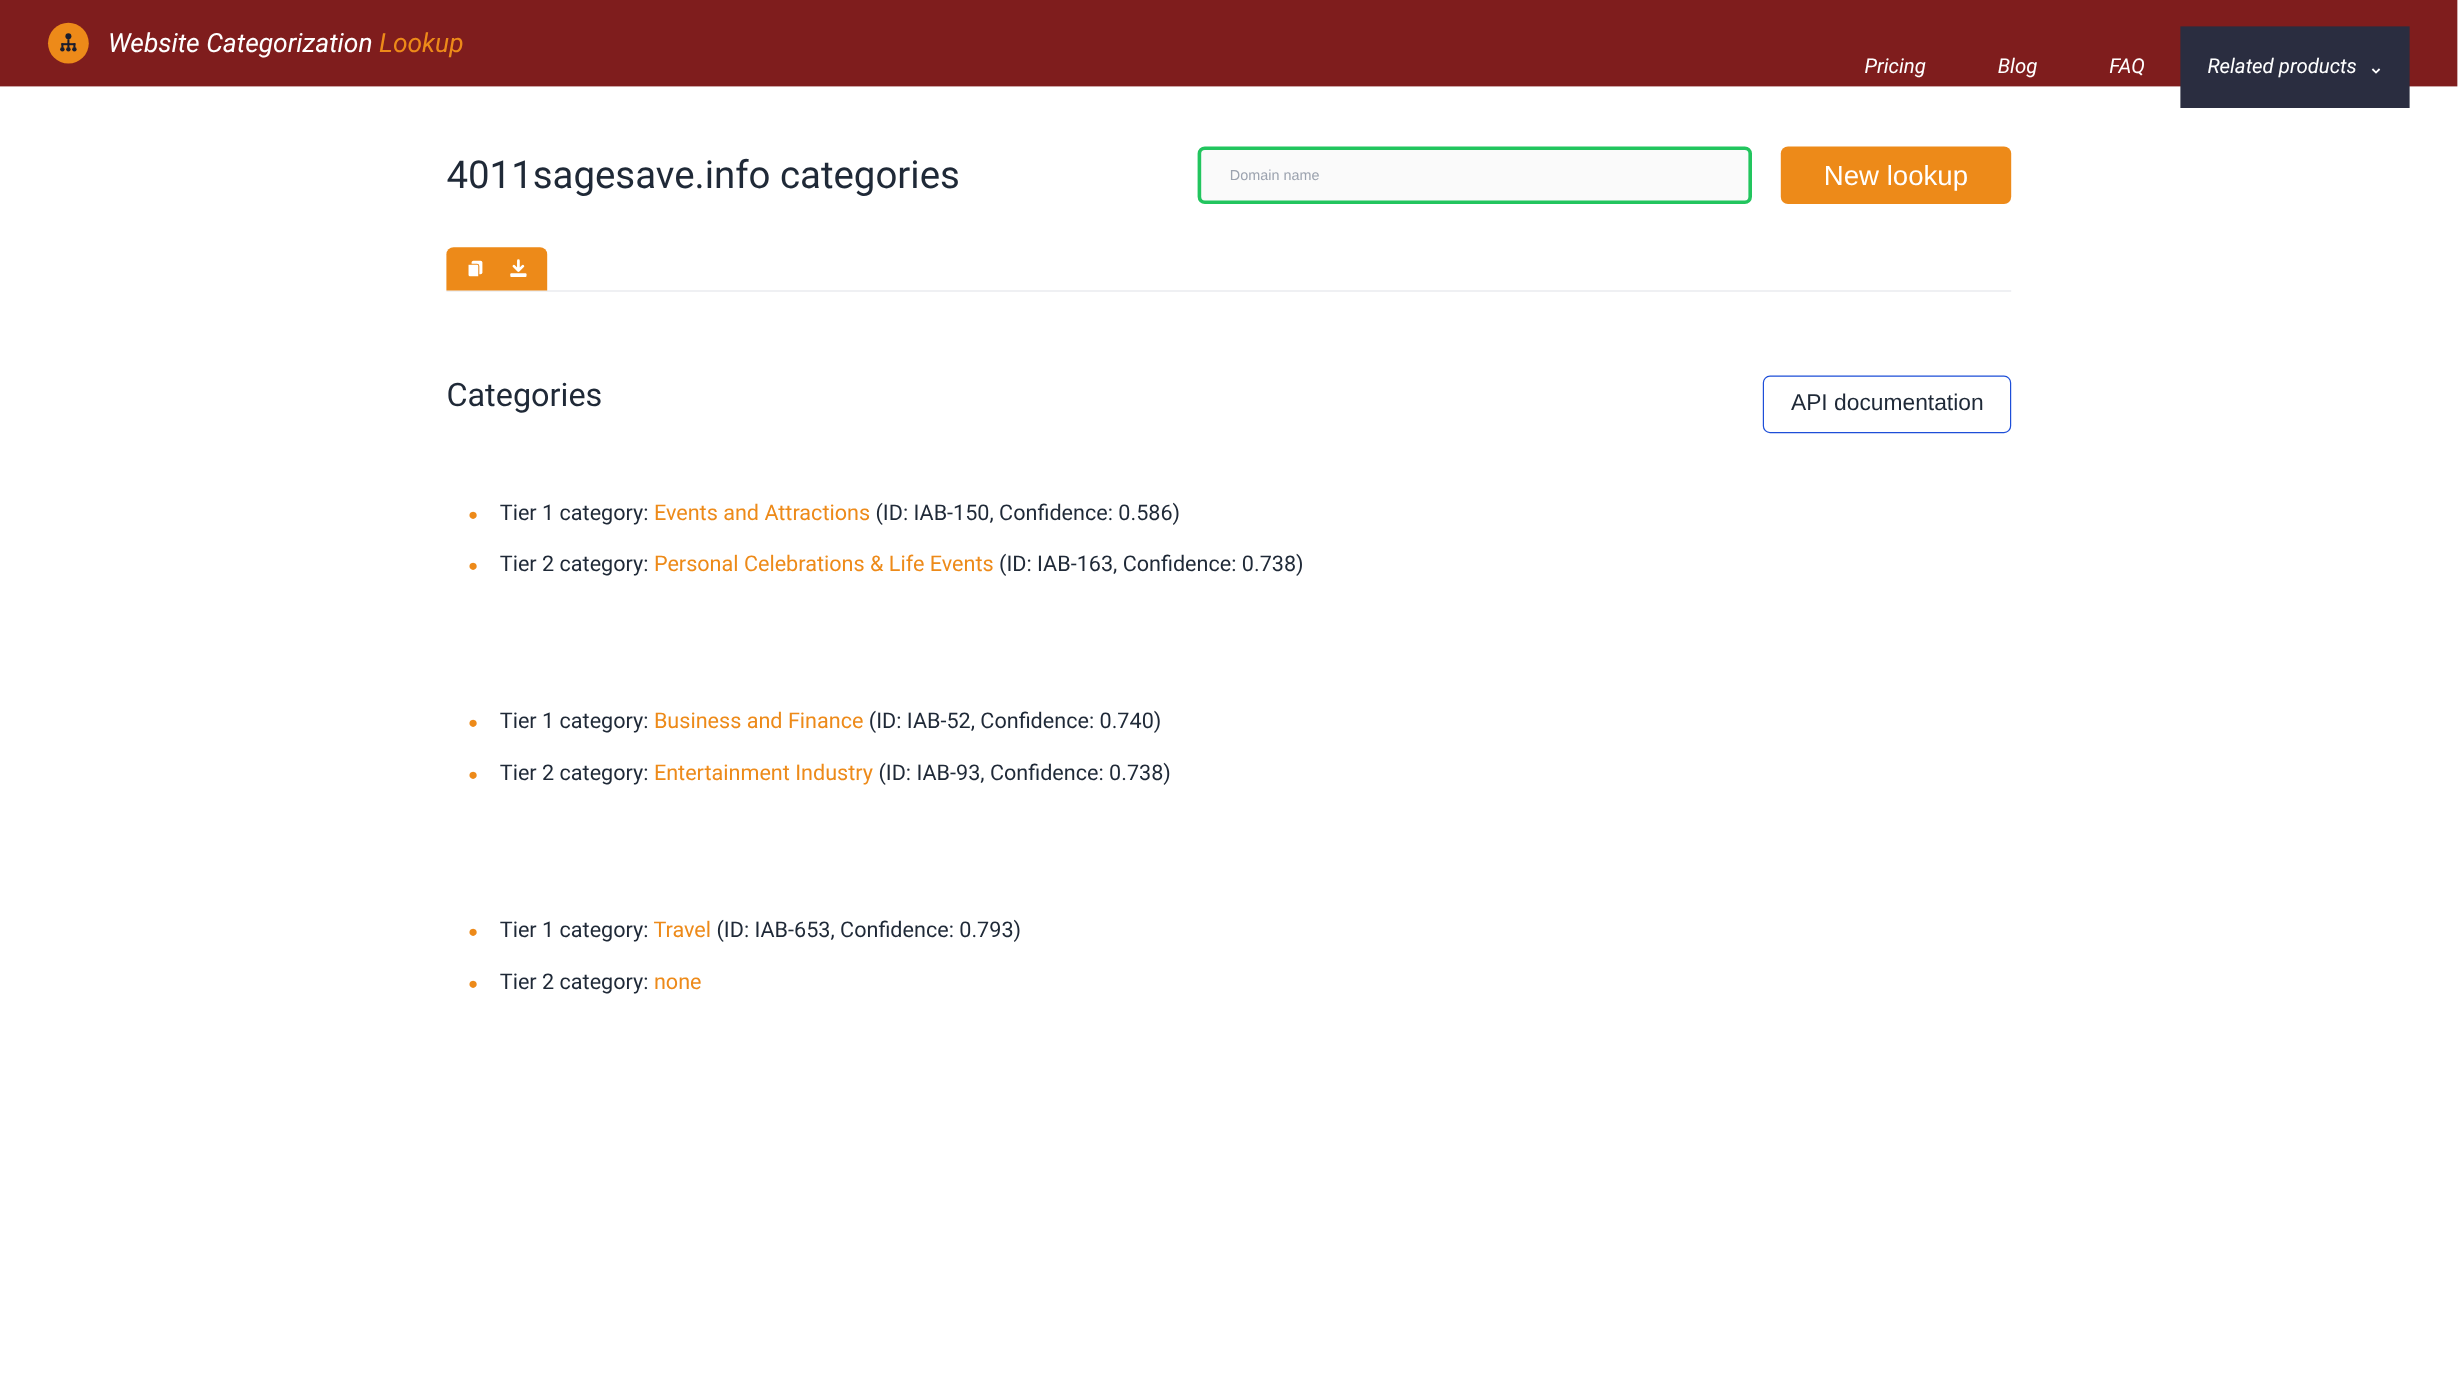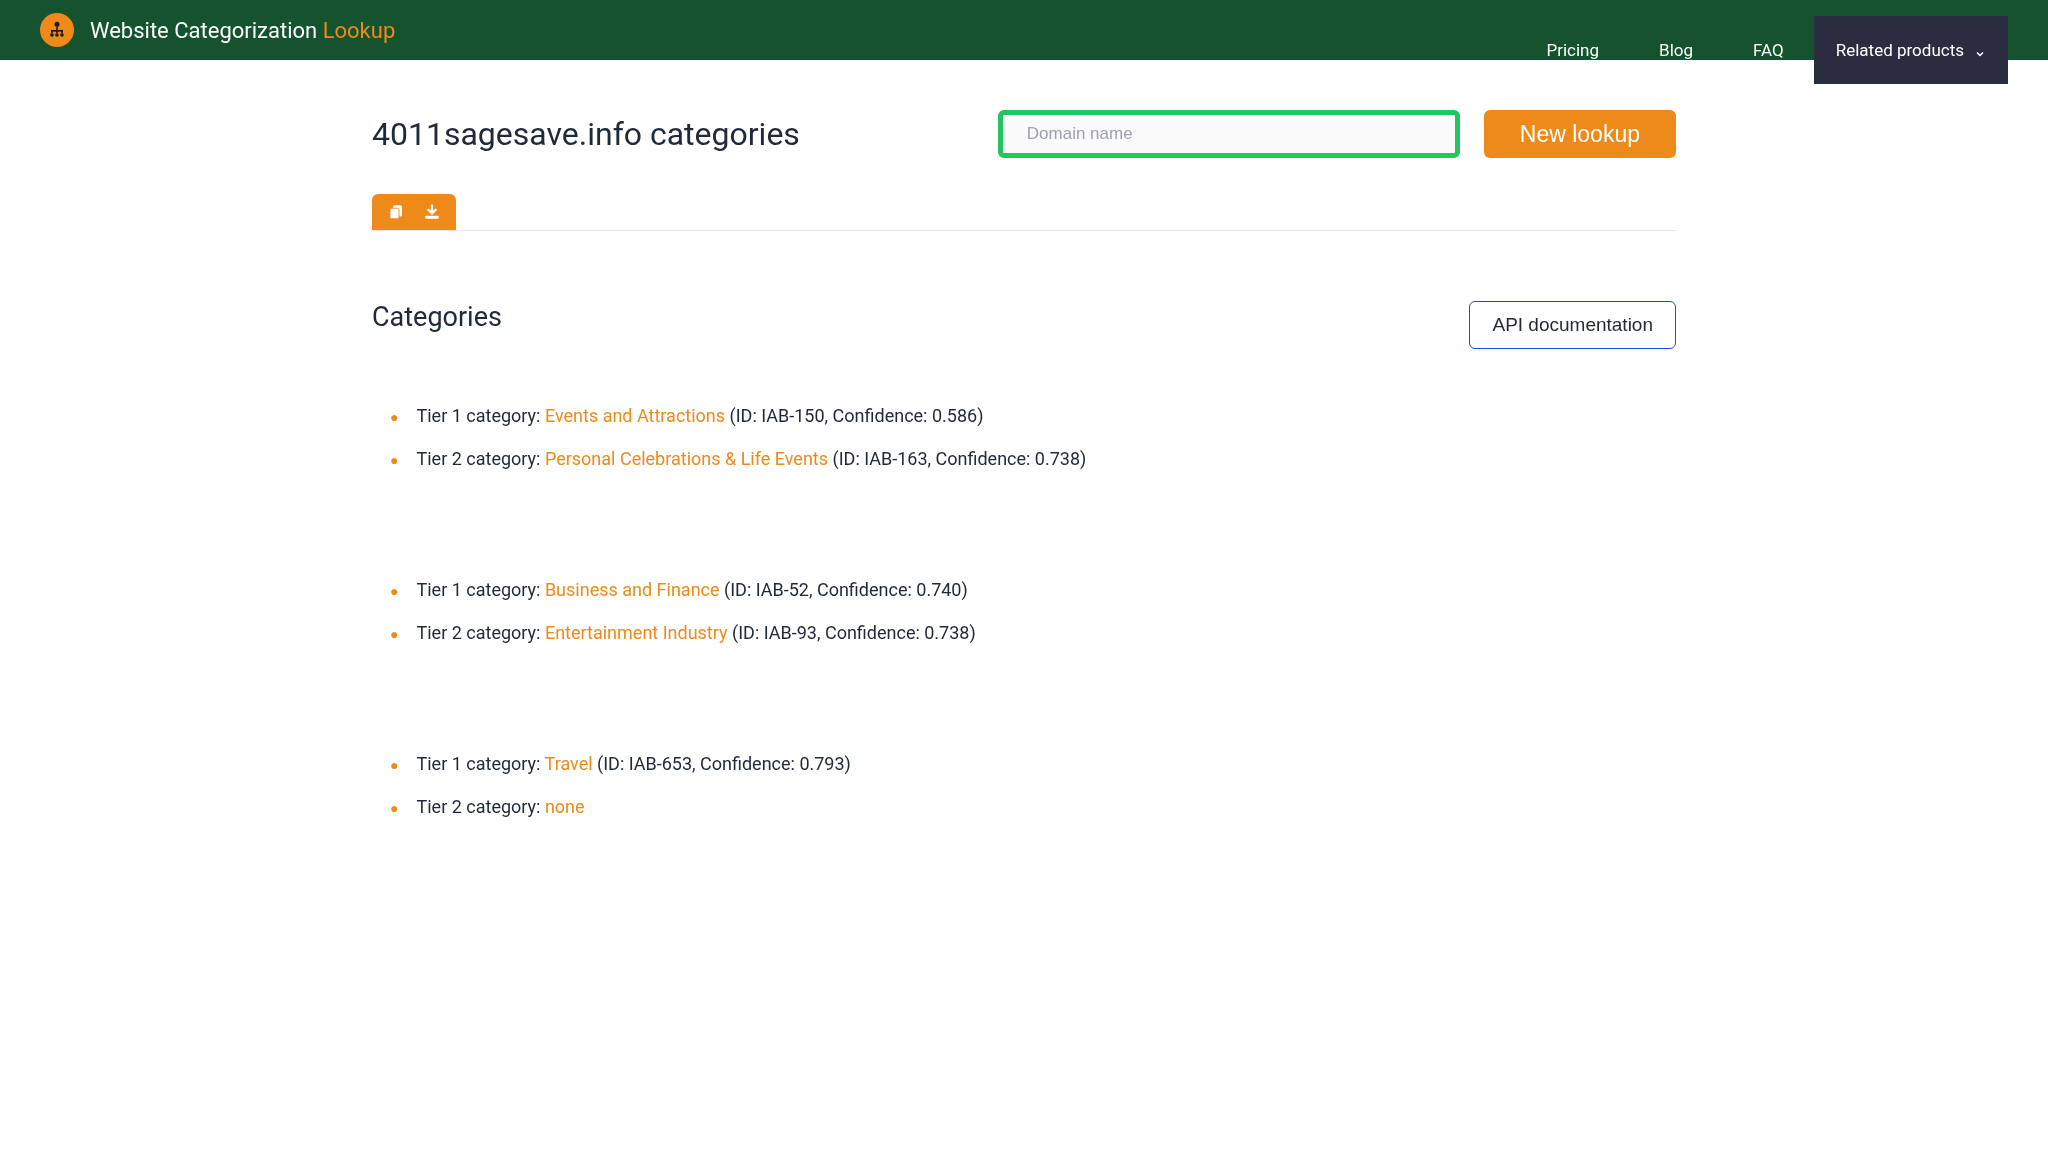--- a/index.html
+++ b/index.html
@@ -6,26 +6,27 @@
       margin: 0;
       padding: 0;
       box-sizing: border-box;
     }
     body {
       font-family: -apple-system, BlinkMacSystemFont, "Segoe UI", Roboto, Helvetica, Arial, sans-serif;
       background: #fff;
       color: #1f2937;
     }
     .header {
-      background: #14532d;
-      height: 60px;
+      background: #7f1d1d;
+      height: 72px;
       display: flex;
       align-items: center;
       justify-content: space-between;
       padding: 0 40px 0 40px;
+      font-style: italic;
     }
     .logo-area {
       display: flex;
       align-items: center;
       gap: 16px;
     }
     .logo-icon {
       width: 34px;
       height: 34px;
       background: #ed8a19;
@@ -86,24 +87,24 @@
       flex-shrink: 0;
     }
     .search-area {
       display: flex;
       gap: 24px;
       align-items: center;
     }
     .domain-input {
       width: 462px;
       height: 48px;
-      border: 5px solid #22c55e;
+      border: 3px solid #22c55e;
       border-radius: 6px;
       padding: 0 24px;
-      font-size: 17px;
+      font-size: 12px;
       color: #374151;
       background: #fafafa;
     }
     .domain-input::placeholder {
       color: #9ca3af;
     }
     .new-lookup-btn {
       background: #ed8a19;
       color: #fff;
       border: none;

